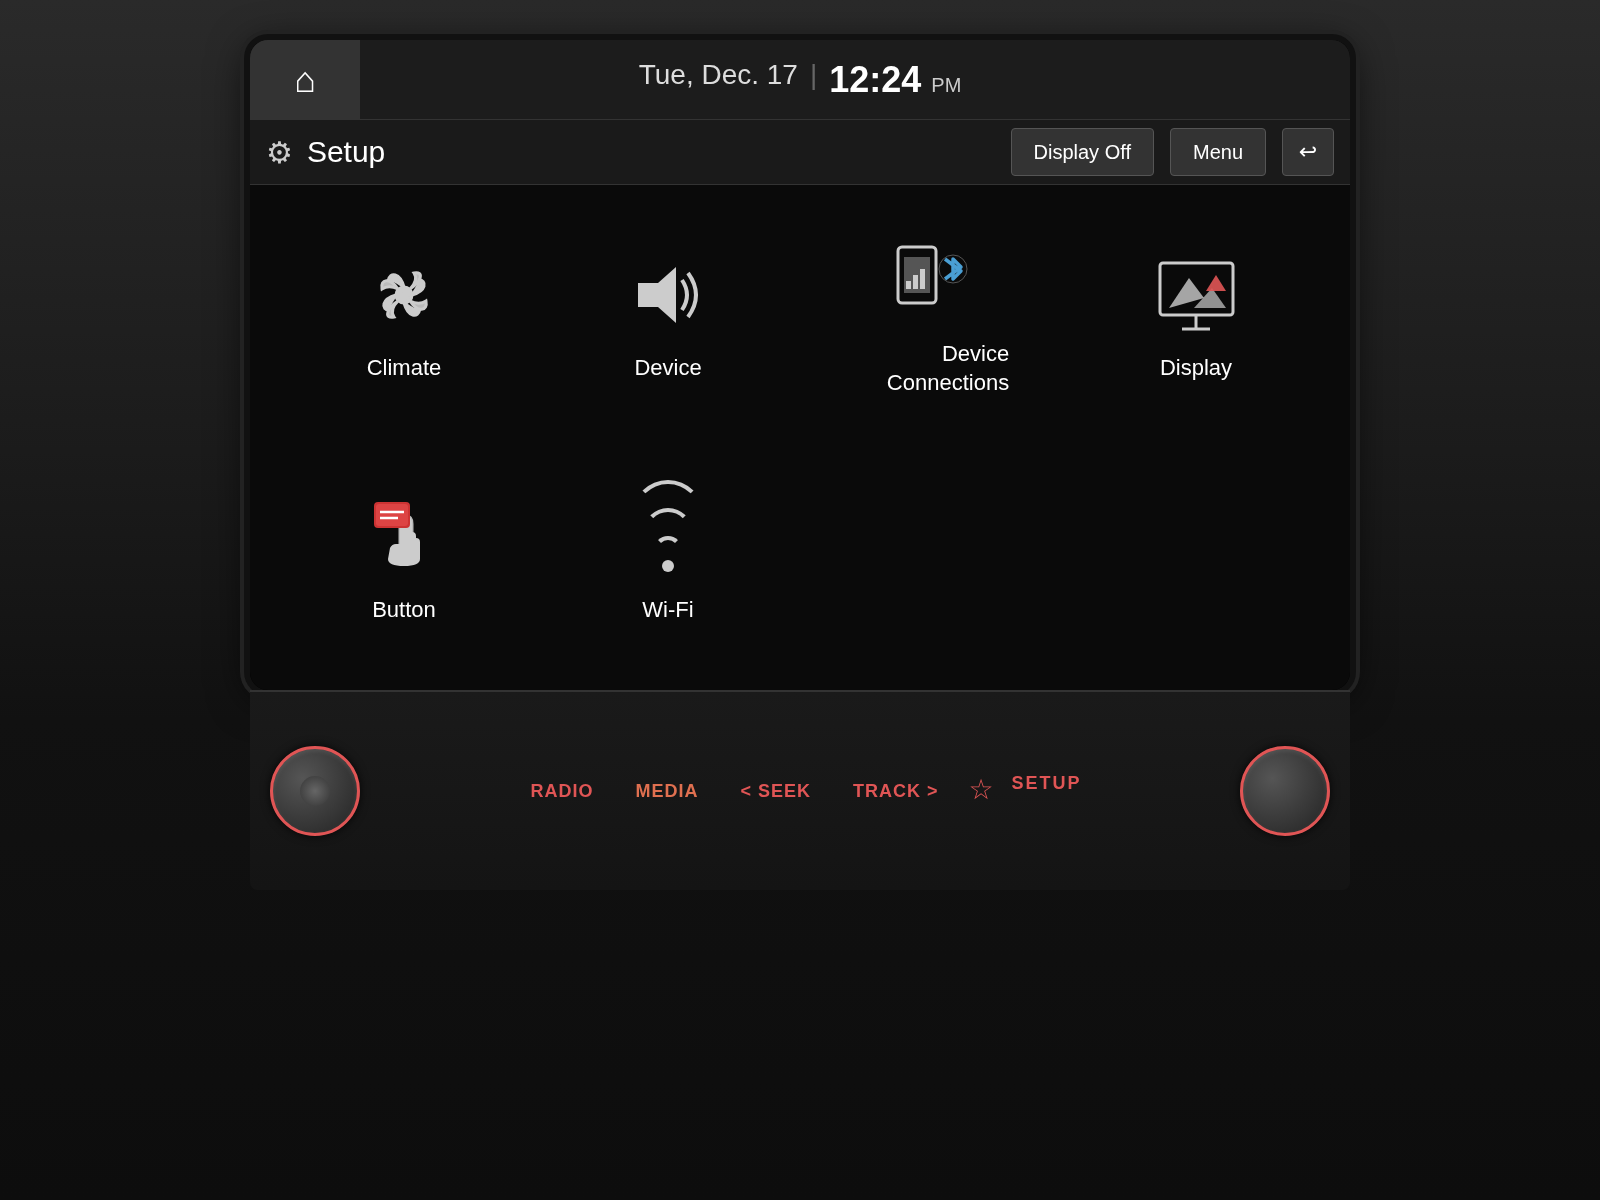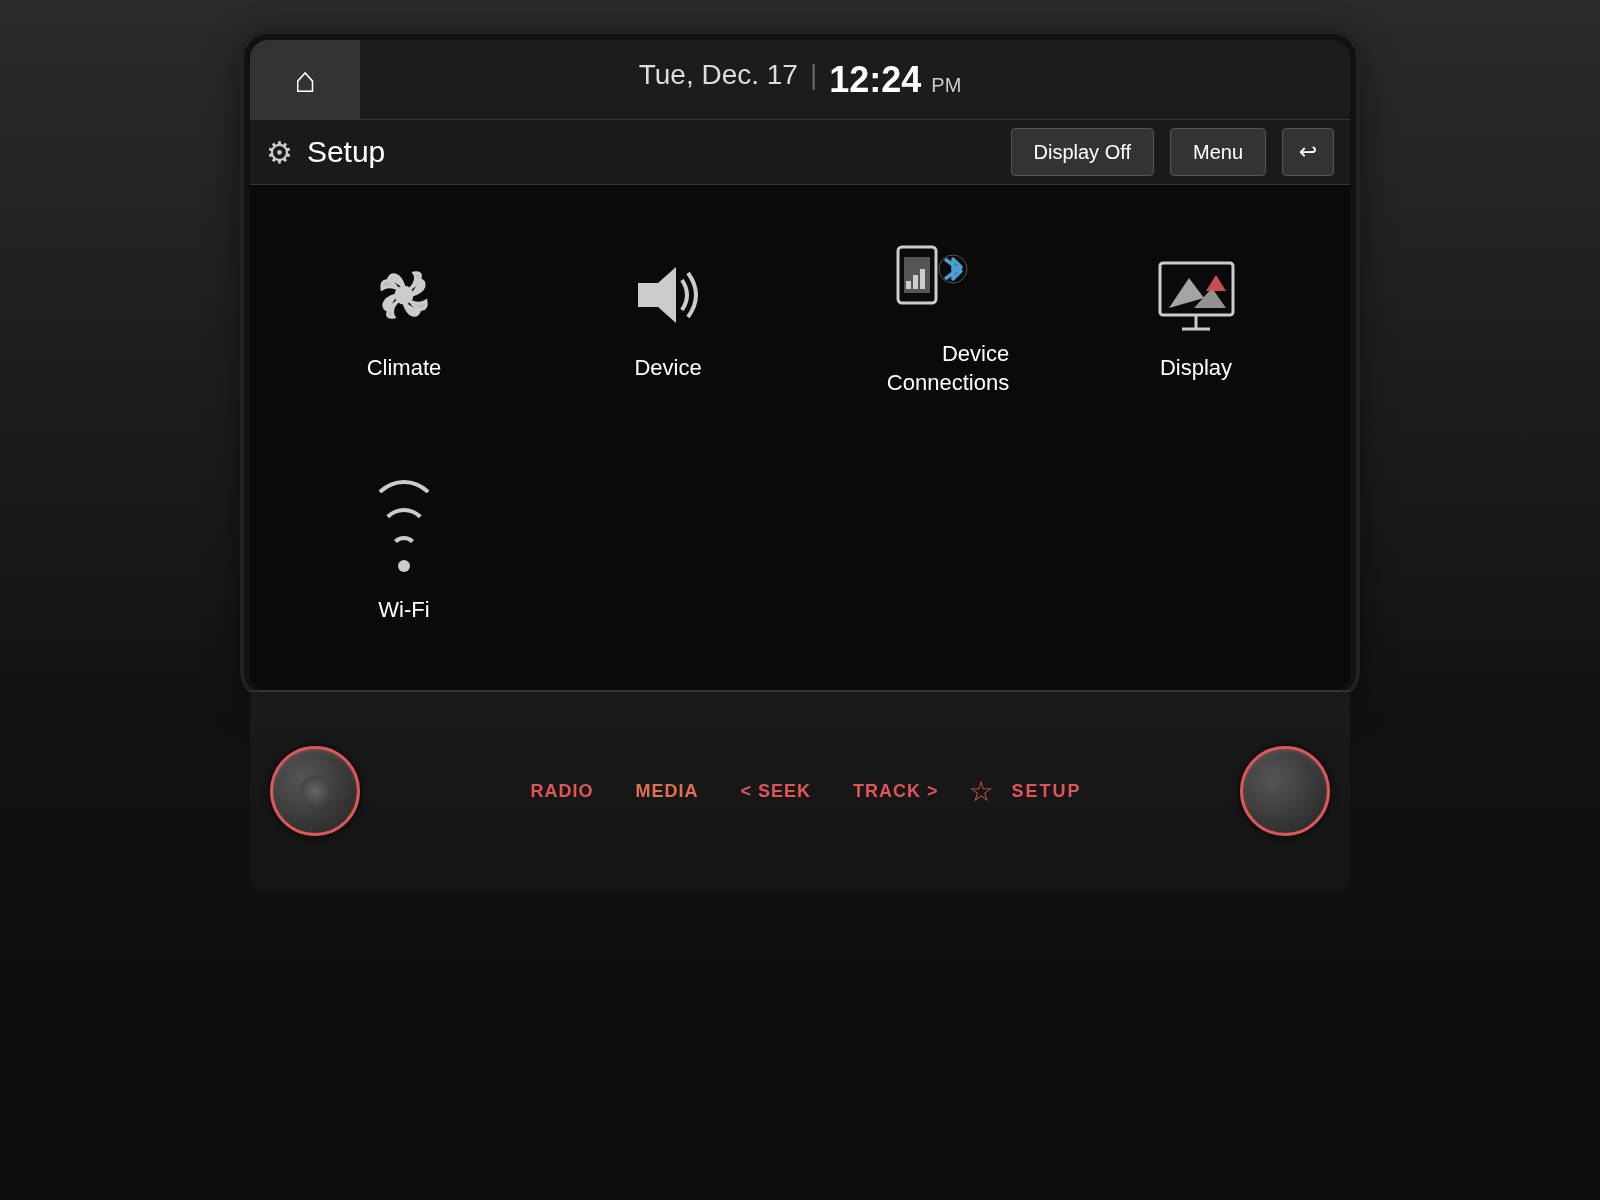--- a/index.html
+++ b/index.html
@@ -237,21 +237,21 @@
     .knob-inner {
       width: 30px;
       height: 30px;
       background: radial-gradient(circle, #666, #333);
       border-radius: 50%;
     }
 
     .physical-buttons {
       display: flex;
       gap: 18px;
-      align-items: center;
+      align-items: flex-start;
     }
 
     .phys-btn {
       color: #e05555;
       font-size: 18px;
       font-weight: bold;
       letter-spacing: 1px;
       cursor: pointer;
       padding: 8px 12px;
     }
@@ -426,20 +426,37 @@
 
               <polygon points="15,55 35,25 50,45" fill="#ccc" opacity="0.8"></polygon>
               <polygon points="40,55 58,35 72,55" fill="#ccc" opacity="0.7"></polygon>
 
               <polygon points="52,38 62,22 72,38" fill="#e05555" opacity="0.9"></polygon>
             </svg>
           </div>
           <span class="menu-label">Display</span>
         </div>
 
+        <div class="menu-item">
+          <div class="menu-icon">
+            <svg width="85" height="85" viewBox="0 0 85 85">
+
+              <path d="M38,65 L38,30 Q38,22 44,22 Q50,22 50,30 L50,45" stroke="#ccc" stroke-width="3" fill="#ccc" opacity="0.9"></path>
+
+              <path d="M26,65 Q26,72 42,72 Q58,72 58,65 L58,48 Q58,44 54,44 L54,42 Q54,38 50,38 L50,30 Q50,22 44,22 Q38,22 38,30 L38,50 L34,50 Q30,50 28,54 L26,65Z" fill="#ccc"></path>
+
+              <rect x="12" y="8" width="36" height="26" rx="4" fill="#cc3333"></rect>
+              <rect x="14" y="10" width="32" height="22" rx="3" fill="#dd4444"></rect>
+
+              <line x1="18" y1="18" x2="42" y2="18" stroke="white" stroke-width="2.5"></line>
+              <line x1="18" y1="24" x2="36" y2="24" stroke="white" stroke-width="2.5"></line>
+            </svg>
+          </div>
+          <span class="menu-label">Button</span>
+        </div>
 
 
         <div class="menu-item">
           <div class="menu-icon">
             <div class="wifi-icon">
               <div class="wifi-dot"></div>
               <div class="wifi-arc wifi-arc-1"></div>
               <div class="wifi-arc wifi-arc-2"></div>
               <div class="wifi-arc wifi-arc-3"></div>
             </div>

